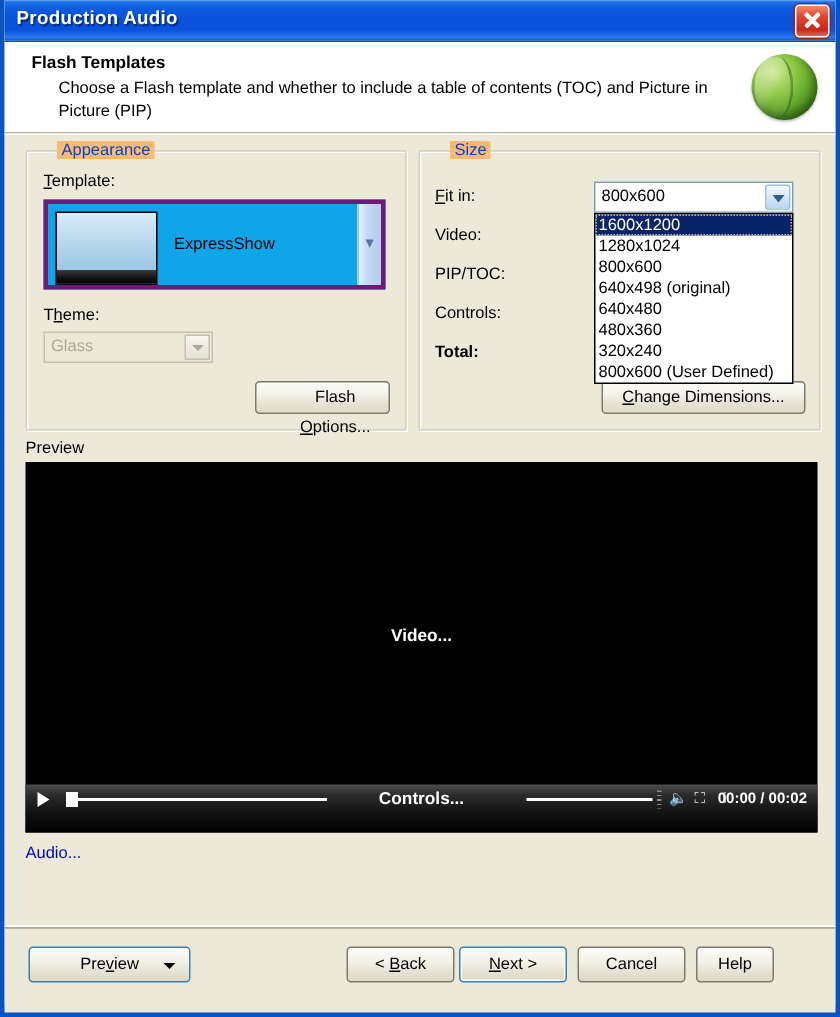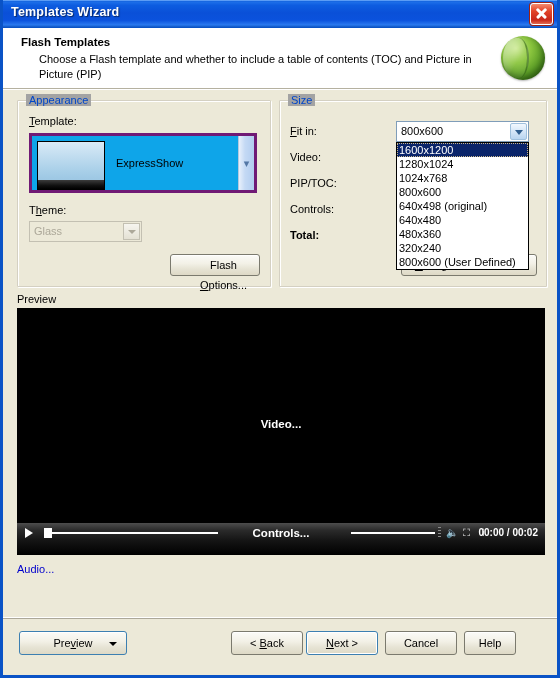--- a/index.html
+++ b/index.html
@@ -127,23 +127,23 @@
   
   .groupbox {
     position: absolute;
     border: 1px solid #d4d0c2;
     box-shadow: inset 1px 1px 0 #ffffff, 1px 1px 0 #ffffff;
     border-radius: 1px;
   }
   .groupbox > .legend {
     position: absolute;
     top: -7px;
-    left: 8px;
+    left: 20px;
     padding: 0 3px;
-    background: #a3a3a3;
+    background: #fdba74;
     color: #0046C8;
     font-size: 11px;
   }
 
   #grp-appearance { left: 14px; top: 10px; width: 252px; height: 185px; }
   #grp-size       { left: 276px; top: 10px; width: 266px; height: 185px; }
 
   .field-label {
     position: absolute;
     font-size: 11px;
@@ -432,21 +432,21 @@
   #next-btn   { left: 303px; top: 13px; width: 72px; height: 24px; line-height: 22px; }
   #cancel-btn { left: 382px; top: 13px; width: 72px; height: 24px; line-height: 22px; }
   #help-btn   { left: 461px; top: 13px; width: 52px; height: 24px; line-height: 22px; }
 </style>
 </head>
 <body>
 
 <div id="window">
 
   <div id="titlebar">
-    <span class="title-text">Templates Wizard</span>
+    <span class="title-text">Production Audio</span>
     <div class="close-btn"></div>
   </div>
 
   <div id="header">
     <div class="hdr-title">Flash Templates</div>
     <div class="hdr-desc">Choose a Flash template and whether to include a table of contents (TOC) and Picture in Picture (PIP)</div>
     <div class="hdr-icon"></div>
   </div>
 
   <div id="body">
@@ -486,21 +486,20 @@
       <span class="field-label bold" style="left:10px; top:128px;">Total:</span>
 
       <div class="combo" id="fit-combo">
         <span class="combo-text">800x600</span>
         <div class="combo-btn"></div>
       </div>
 
       <div id="fit-dropdown">
         <div class="opt selected">1600x1200</div>
         <div class="opt">1280x1024</div>
-        <div class="opt">1024x768</div>
         <div class="opt">800x600</div>
         <div class="opt">640x498 (original)</div>
         <div class="opt">640x480</div>
         <div class="opt">480x360</div>
         <div class="opt">320x240</div>
         <div class="opt">800x600 (User Defined)</div>
       </div>
 
       <div class="btn" id="change-dim-btn">
         <span class="lbl"><span class="accel">C</span>hange Dimensions...</span>

